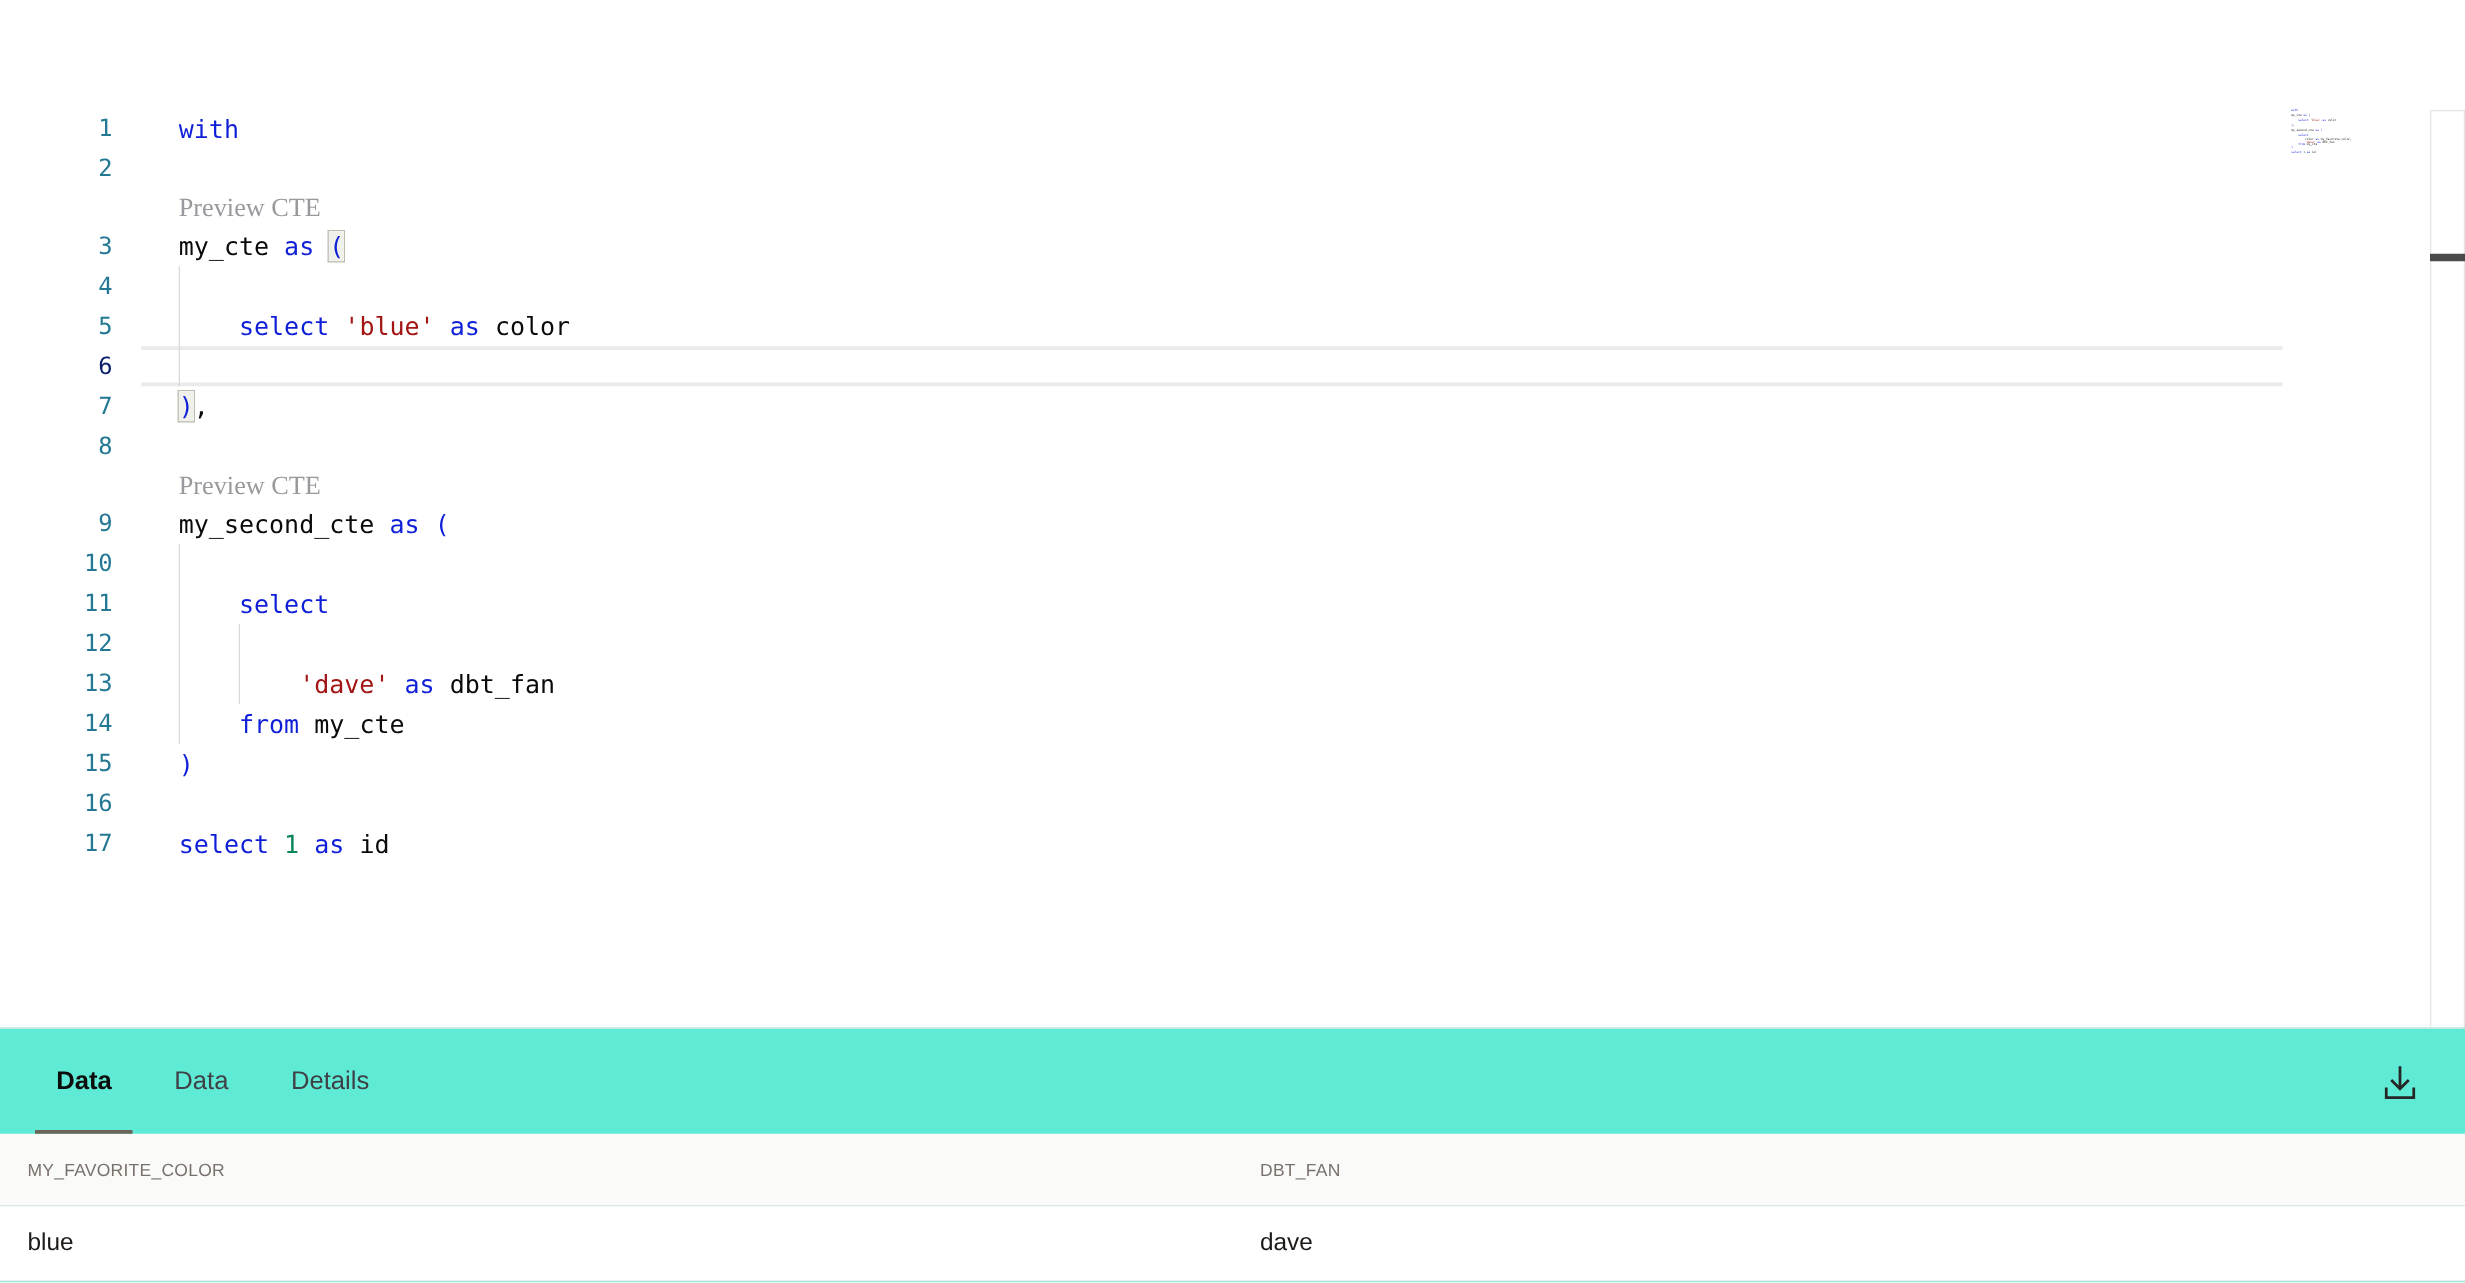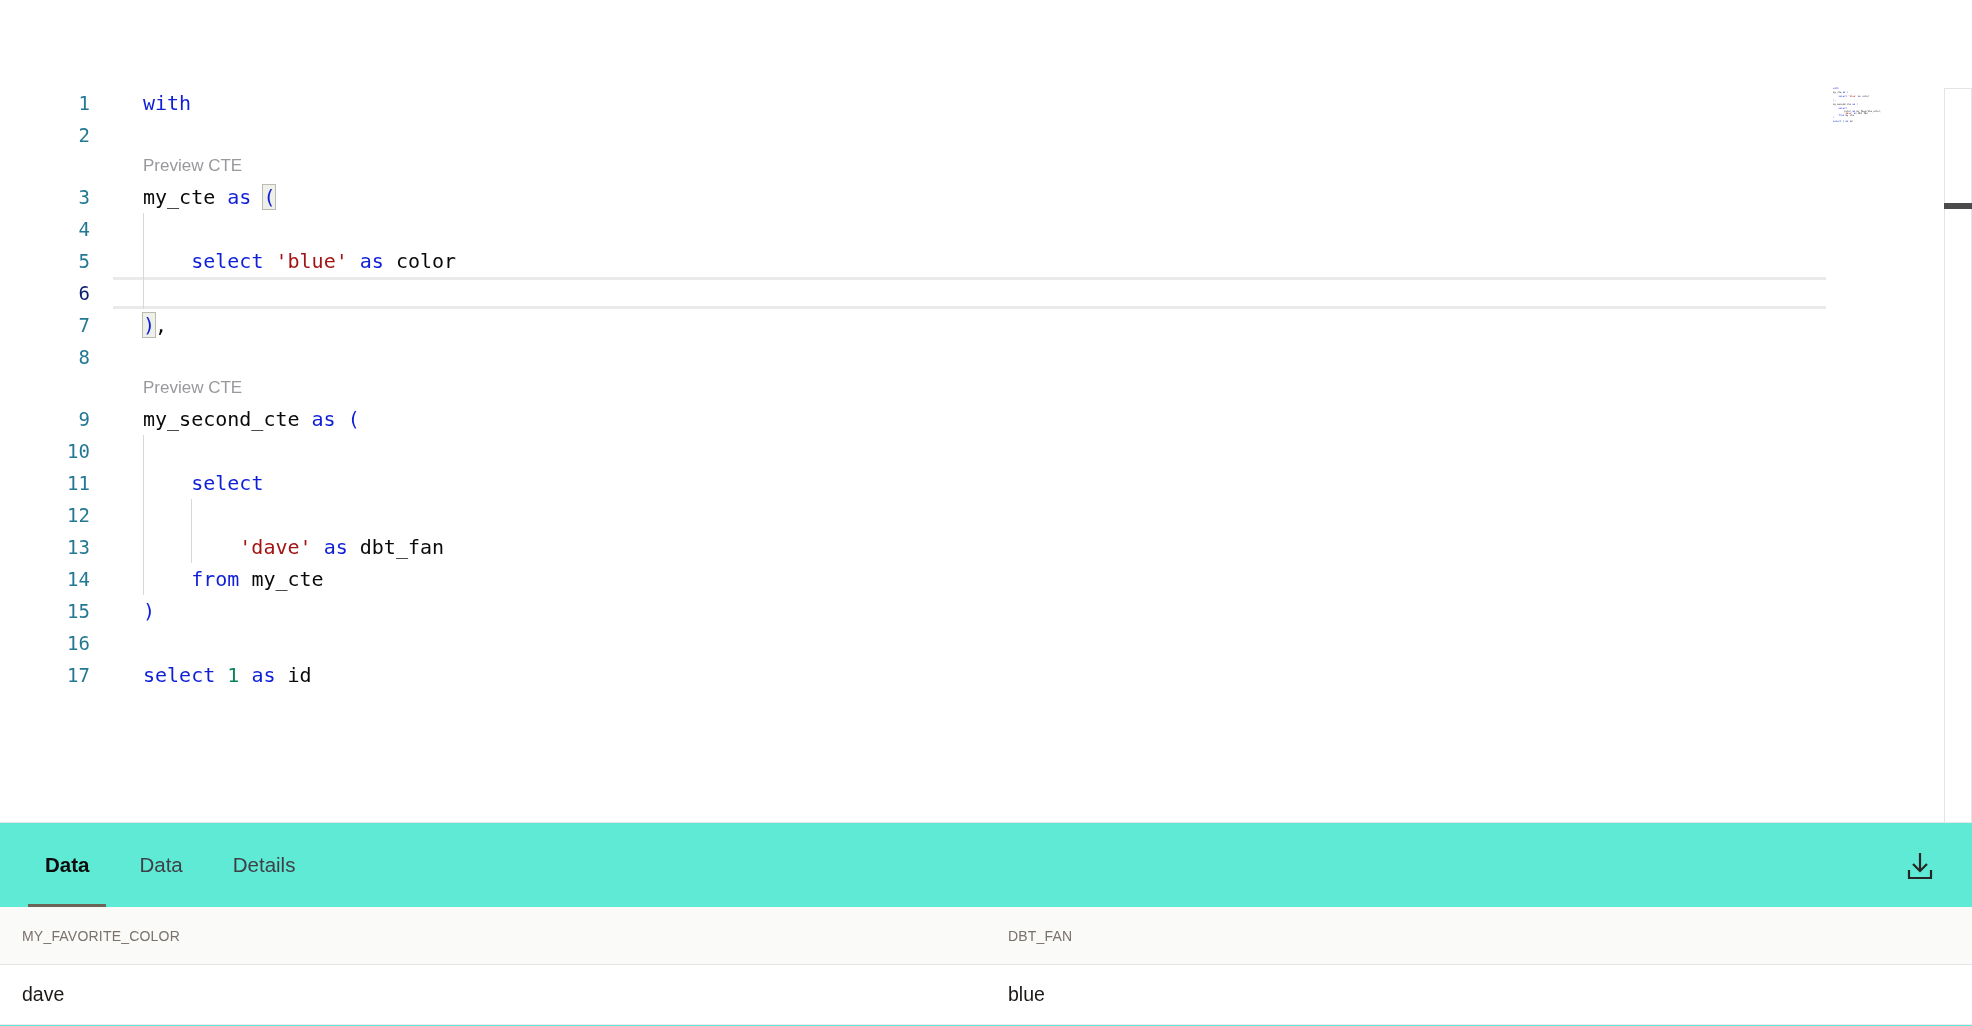--- a/index.html
+++ b/index.html
@@ -21,22 +21,22 @@
   .env-label { font-size:19.5px; font-weight:600; color:#18181b; }
   .env-pill { background:var(--pillbg); border-radius:8px; padding:4px 15px;
               font-size:18.5px; font-weight:700; color:#111827; letter-spacing:.3px; }
 
   
   .editor { position:absolute; left:0; top:0; width:1972px; height:822px; background:#fff; }
   .code-area { position:absolute; left:0; top:87px; right:0;
                font-family:"DejaVu Sans Mono", monospace; font-size:20px; }
   .crow { position:relative; height:32px; line-height:32px; white-space:pre; }
   .cwidget { position:relative; height:30px; line-height:30px; }
-  .cwidget .wlabel { position:absolute; left:143px; top:0; font-family:Liberation Sans, sans-serif;
-                     font-size:17px; line-height:30px; color:var(--widget); }
+  .cwidget .wlabel { position:absolute; left:143px; top:0; font-family:Liberation Serif, serif;
+                     font-size:21px; line-height:30px; color:var(--widget); }
   .gutter { position:absolute; left:0; top:0; width:90px; text-align:right;
             font-size:19px; color:var(--gut); }
   .crow.active .gutter { color:var(--gutact); }
   .codetext { position:absolute; left:143px; top:0; color:var(--pl); z-index:2; }
   .tk-kw { color:var(--kw); }
   .tk-str { color:var(--str); }
   .tk-num { color:var(--num); }
   .tk-pl { color:var(--pl); }
   .bm { background:#eef0e9; box-shadow:0 0 0 1px #b9bdb0; }
   .guide { position:absolute; top:0; bottom:0; width:1px; background:#d8d8d8; z-index:1; }
@@ -146,20 +146,20 @@
         </svg>
       </button>
     </div>
     <div class="rtable">
       <div class="rhead" id="rhead">
           <div class="hcell">MY_FAVORITE_COLOR</div>
           <div class="hcell">DBT_FAN</div>
         </div>
       <div id="rbody">
           <div class="rrow">
+            <div class="dcell">blue</div>
             <div class="dcell">dave</div>
-            <div class="dcell">blue</div>
           </div>
         </div>
     </div>
   </div>
 
 </div>
 
 </body></html>

